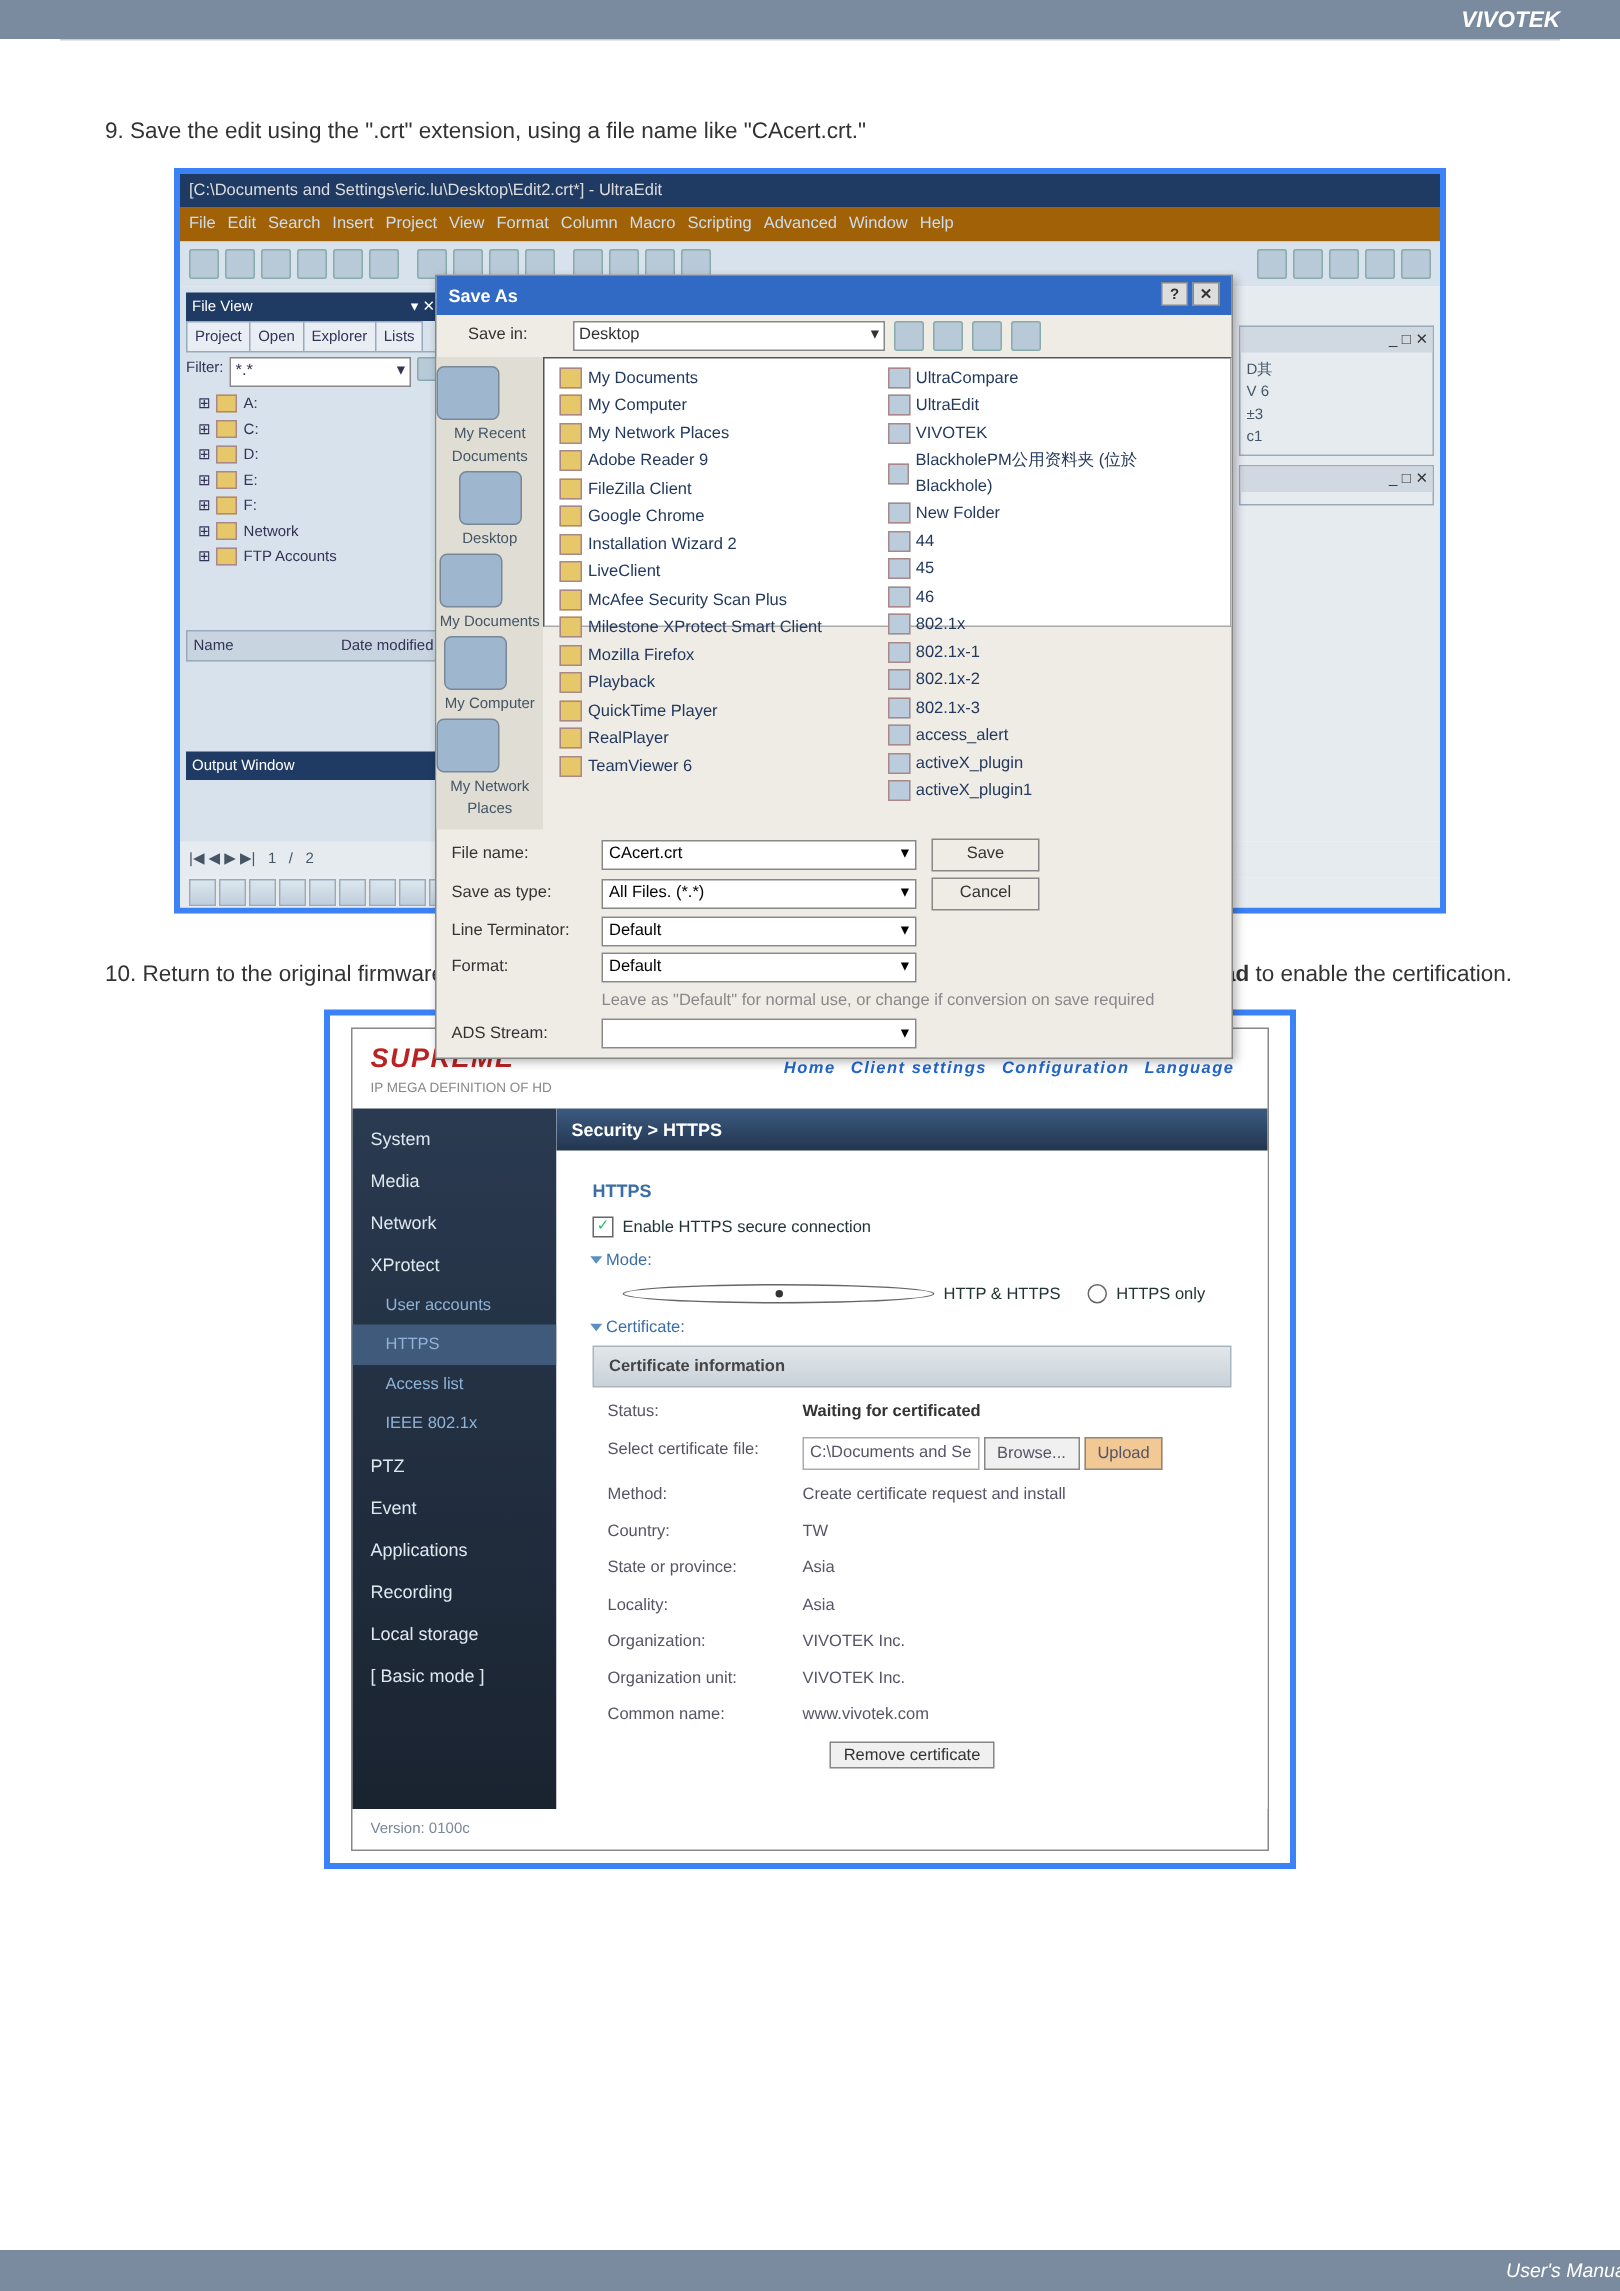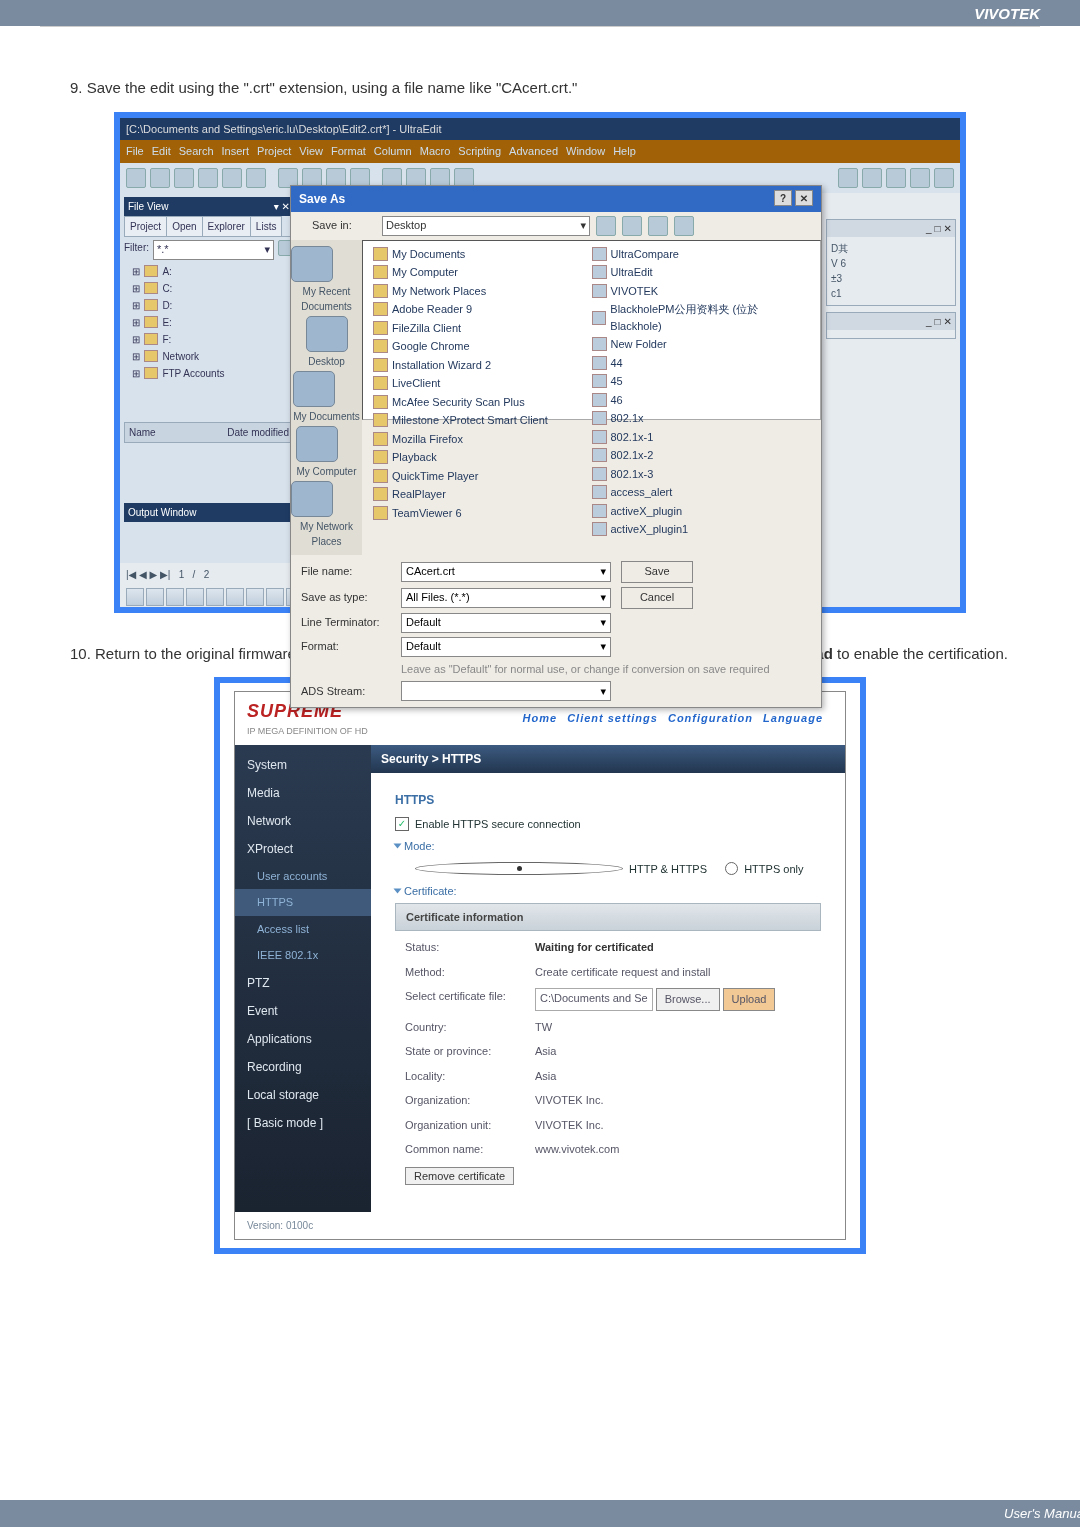--- a/index.html
+++ b/index.html
@@ -16,21 +16,21 @@
     align-items: center;
     padding-right: 40px;
     color: #fff;
     font-style: italic;
     font-weight: bold;
     font-size: 15px;
   }
   .thin-line { height:1px; background:#ccc; margin:0 40px 20px; }
   .doc-body { padding: 30px 70px 140px; font-size: 15px; color:#333; line-height:1.5; }
   .doc-body p { margin: 0 0 12px 0; }
-  .figure { margin: 12px auto 30px; display:block; border:6px solid #3b82f6; background:#f4f6f8; }
+  .figure { margin: 12px auto 30px; display:block; border:4px solid #3b82f6; background:#f4f6f8; }
   .fig1 { width: 840px; }
   .fig1 .titlebar { background:#1f3b64; color:#ddd; font-size:11px; padding:3px 6px; }
   .fig1 .menubar { background:#a16207; color:#cde; font-size:11px; padding:3px 6px; }
   .fig1 .toolbar { background:#d8e2ec; height:30px; display:flex; align-items:center; gap:4px; padding:0 6px; }
   .tb-ico { width:18px; height:18px; background:#b8cad8; border:1px solid #8aa; border-radius:2px; }
   .tb-sep { width:4px; }
   .fig1 .body { display:flex; height:370px; position:relative; background:#e6ebf0;}
   .leftpanel { width:170px; background:#d8e2ec; border-right:1px solid #9ab; font-size:10px; color:#335; padding:4px; }
   .leftpanel .panelhead { background:#1f3b64; color:#fff; padding:2px 4px; font-size:10px; display:flex; justify-content:space-between; }
   .leftpanel .tabs { display:flex; font-size:10px; border-bottom:1px solid #9ab; }
@@ -416,30 +416,30 @@
           <div class="sectsub">
                 <span class="tri"></span>
                 <span>Certificate:</span>
               </div>
           <div class="certbar">Certificate information</div>
           <div class="certbody">
             <div class="certrow">
                   <span class="lab">Status:</span>
                   <span class="val b">Waiting for certificated</span>
                 </div>
-            <div class="certrow">
-                  <span class="lab">Method:</span>
-                  <span>Create certificate request and install</span>
-                </div>
             <div class="certrow"><span class="lab">Select certificate file:</span>
               <span class="inlineinp">C:\Documents and Se</span>&nbsp;
               <span class="smbtn">Browse...</span>&nbsp;
               <span class="smbtn og">Upload</span>
             </div>
             <div class="certrow">
+                  <span class="lab">Method:</span>
+                  <span>Create certificate request and install</span>
+                </div>
+            <div class="certrow">
                   <span class="lab">Country:</span>
                   <span>TW</span>
                 </div>
             <div class="certrow">
                   <span class="lab">State or province:</span>
                   <span>Asia</span>
                 </div>
             <div class="certrow">
                   <span class="lab">Locality:</span>
                   <span>Asia</span>
@@ -449,21 +449,21 @@
                   <span>VIVOTEK Inc.</span>
                 </div>
             <div class="certrow">
                   <span class="lab">Organization unit:</span>
                   <span>VIVOTEK Inc.</span>
                 </div>
             <div class="certrow">
                   <span class="lab">Common name:</span>
                   <span>www.vivotek.com</span>
                 </div>
-            <div style="text-align:left; padding-top:6px;">
+            <div style="text-align:center; padding-top:6px;">
               <span class="smbtn">Remove certificate</span>
             </div>
           </div>
         </div>
       </div>
     </div>
     <div class="verrow">Version: 0100c</div>
     </div>
   </div>
 

